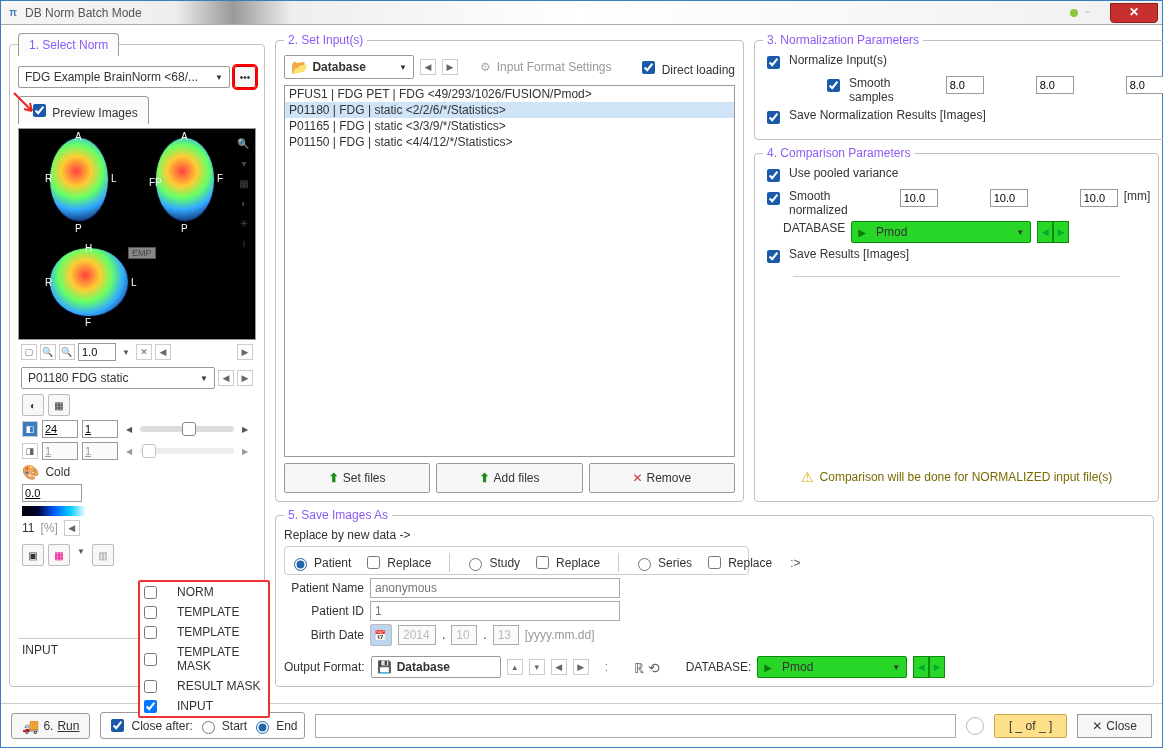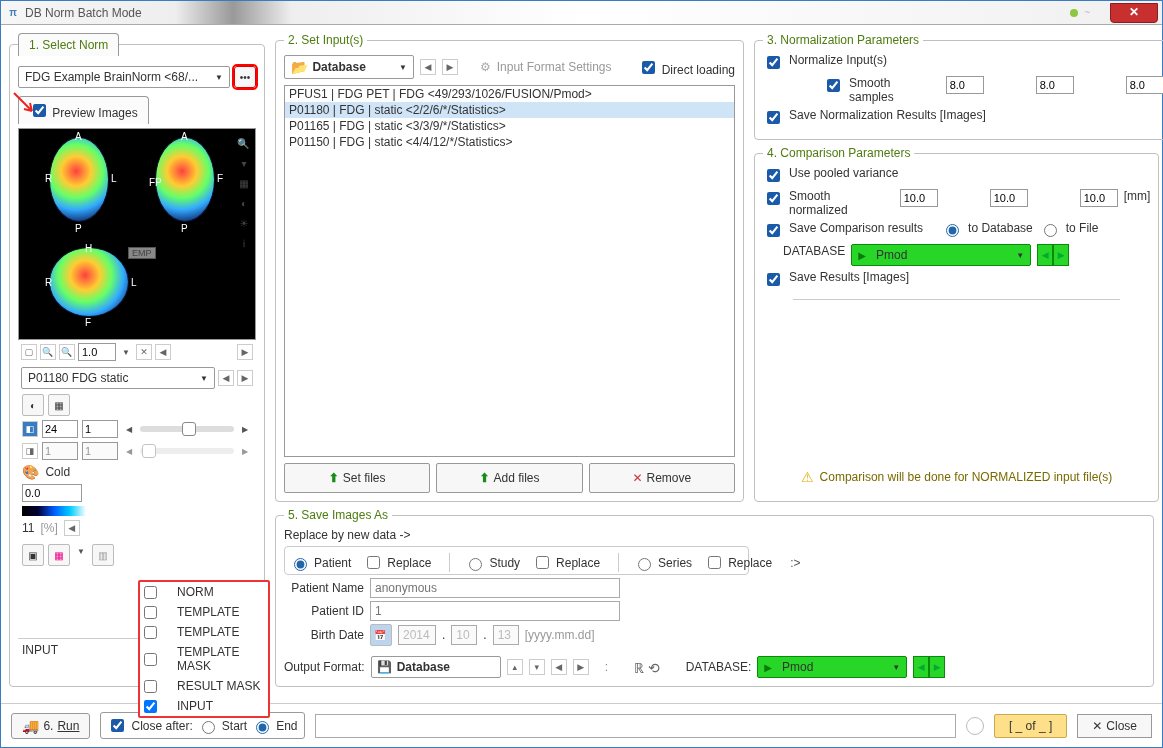--- a/index.html
+++ b/index.html
@@ -8,21 +8,21 @@
 .titlebar { height: 24px; background: linear-gradient(90deg, #f6f6f6 0%, #eee 15%, #999 20%, #eee 25%, #fff 50%, #f0f0f0 100%); display: flex; align-items: center; padding: 0 4px; font-size: 12px; color: #555; border-bottom: 1px solid #aaa; }
 .titlebar .ticon { width: 16px; height: 16px; margin-right: 4px; color: #437eb6; font-weight: bold; font-size: 10px; line-height: 16px; text-align:center;}
 .titlebar .tspacer { flex: 1; }
 .titlebar .tdeco { display:flex; align-items:center; gap:6px; margin-right: 20px;}
 .titlebar .tdot { width:8px;height:8px;border-radius:50%;}
 .closebtn { width: 48px; height: 20px; background: #c83030; border-radius: 0 0 4px 4px; color: #fff; text-align: center; line-height: 16px; cursor: pointer; font-weight:bold; border:1px solid #8a1f1f;}
 .content { display: flex; padding: 8px; gap: 10px; height: 670px; }
 .col-left { width: 256px; display: flex; flex-direction: column; }
 .col-right { flex: 1; display: flex; flex-direction: column; gap: 6px; }
 fieldset { border: 1px solid #c0c0c0; border-radius: 4px; margin: 0; padding: 6px 8px 8px; }
-legend { padding: 0 4px; font-size: 12px; color: #4d7c0f; }
+legend { padding: 0 4px; font-size: 12px; color: #8b5cf6; }
 .tab { display: inline-block; padding: 4px 10px; border: 1px solid #999; border-bottom: none; background: #fbfbfb; border-radius: 4px 4px 0 0; font-size: 12px; }
 .norm-combo { margin-top: 4px; display: flex; gap: 4px; align-items:center;}
 .combo { border: 1px solid #9a9a9a; background: #fff; padding: 3px 6px; display: flex; align-items: center; gap: 4px; border-radius: 2px; white-space:nowrap; overflow:hidden;}
 .combo .arrow { margin-left: auto; font-size: 8px; }
 .dots-btn { width: 22px; height: 22px; border: 1px solid #d00; outline: 2px solid #f00; border-radius: 3px; display: inline-flex; align-items: center; justify-content: center; font-size: 10px; background:#f7f7f7; cursor:pointer;}
 .preview-tab { margin-top: 8px; }
 .preview-box { border: 1px solid #999; width: 100%; }
 .brain-img { height: 210px; background: #000; position: relative; overflow:hidden;}
 .brain { position:absolute; border-radius:50%; background: radial-gradient(circle at 45% 40%, #ff4040 0%, #ffcc33 25%, #66ff66 45%, #33aaff 65%, #0a1d5e 90%, #000 100%); border:1px solid #113;}
 .b1 { left: 30px; top: 8px; width: 60px; height: 85px; }
@@ -31,21 +31,21 @@
 .axlabel { position:absolute; color:#fff; font-size:10px; }
 .emp-badge { position:absolute; left: 109px; top: 118px; background:#888; color:#444; padding:0 3px; font-size:9px; border:1px solid #555;}
 .side-tools { position:absolute; right:2px; top:8px; width: 16px; display:flex; flex-direction:column; gap:6px;}
 .side-tools span { width:14px; height:14px; font-size:10px; color:#444; text-align:center; line-height:14px; border-radius:2px;}
 .zoom-row { display:flex; align-items:center; gap:3px; padding: 3px; }
 .zoom-row input[type=text] { width: 38px; height:18px; font-size:11px; padding:0 3px; border:1px solid #999;}
 .sel-row { display:flex; align-items:center; gap:3px; padding: 3px; }
 .sel-row .combo { flex:1; }
 .mini-tool { width:22px; height:22px; border:1px solid #bbb; background:#f7f7f7; border-radius:2px; font-size:10px; display:inline-flex; align-items:center; justify-content:center;}
 .slider-row { display:flex; align-items:center; gap:4px; padding:2px 4px;}
-.slider-row input[type=text]{ width:36px; height:18px; border:1px solid #999; font-size:11px; padding:0 2px;}
+.slider-row input[type=text]{ width:36px; height:18px; border:1px solid #999; font-size:11px; padding:0 2px;text-decoration:underline;}
 .hslider { flex:1; height:6px; background:#ddd; border-radius:3px; position:relative;}
 .hslider .thumb { position:absolute; top:-4px; left:45%; width:14px; height:14px; background:#fff; border:1px solid #888; border-radius:3px;}
 .arrowbtn { width:14px; height:14px; font-size:8px; display:inline-flex; align-items:center; justify-content:center; color:#555;}
 .color-row { display:flex; align-items:center; gap:6px; padding:2px 4px;}
 .hue-bar { height:10px; background: linear-gradient(90deg, #000, #003, #005cff, #00ccff, #fff, #fff); width: 80px;}
 .menu-popup { position:absolute; left:128px; top:524px; width:132px; background:#fff; border:2px solid #e33; border-radius:2px; z-index:100;}
 .menu-popup label { display:flex; align-items:center; gap:20px; padding:3px 6px 3px 4px; font-size:12px;}
 .menu-popup input { margin:0;}
 .input-row { display:flex; align-items:center; gap:3px; padding:2px 4px; margin-top: 70px;}
 .input-row .arrowbox { border:2px solid #e33; padding:0 2px; border-radius:2px;}
@@ -344,29 +344,20 @@
                 <span>Use pooled variance</span>
               </div>
             <div class="label-right">
               <input type="checkbox" class="ck" checked="" style="">
               <span>Smooth normalized</span>
               <input class="smallnum" value="10.0" style="">
               <input class="smallnum" value="10.0" style="">
               <input class="smallnum" value="10.0" style="">
               <span>[mm]</span>
             </div>
-            <div class="label-right">
-              <input type="checkbox" class="ck" checked="" style="">
-              <span>Save Comparison results</span>
-              <span style="width:6px"></span>
-              <input type="radio" class="rad" name="dst" checked="" style="">
-                <span>to Database</span>
-              <input type="radio" class="rad" name="dst" style="">
-                <span>to File</span>
-            </div>
             <div class="label-right" style="padding-left:20px">
               <span>DATABASE</span>
               <div class="green-combo">
                 <span class="play-ico">▶</span>
                 <span>Pmod</span>
                 <span class="arrow">▼</span>
               </div>
               <div class="green-nav">
                 <span>◀</span>
                 <span>▶</span>

